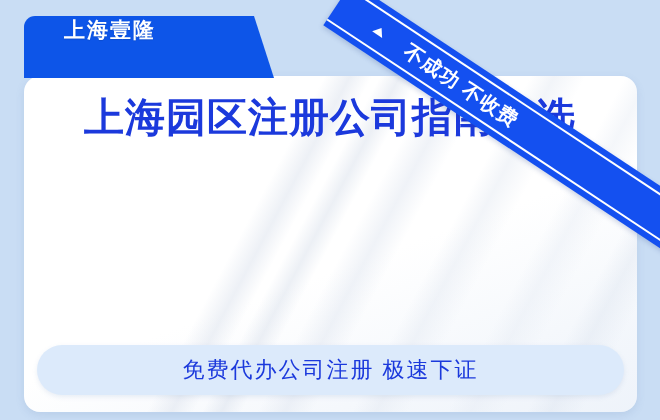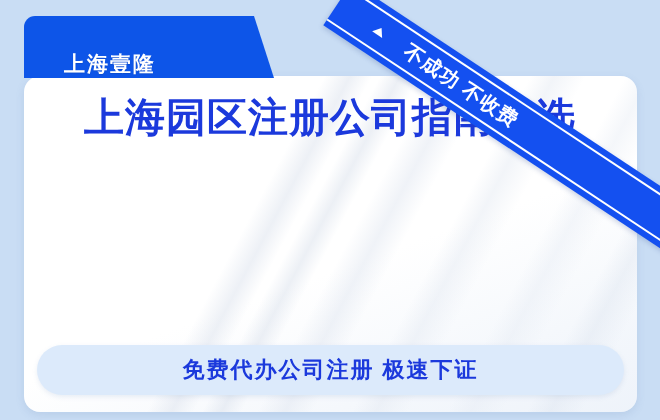--- a/index.html
+++ b/index.html
@@ -36,21 +36,21 @@
     z-index: 4;
   }
   .tab-inner {
     position: absolute;
     left: 24px;
     top: 16px;
     width: 250px;
     height: 62px;
     z-index: 5;
     display: flex;
-    align-items: flex-end;
+    align-items: flex-start;
   }
   .tab-label {
     color: #ffffff;
     font-size: 21px;
     font-weight: bold;
     letter-spacing: 2px;
     margin-left: 40px;
     white-space: nowrap;
     text-shadow: 0 1px 1px rgba(0,0,0,0.10);
   }
@@ -111,21 +111,21 @@
     background: #dceafb;
     box-shadow: 0 2px 5px rgba(120,150,190,0.16);
     z-index: 3;
     display: flex;
     align-items: center;
     justify-content: center;
   }
   .pill-label {
     color: #1b39dc;
     font-size: 22px;
-    font-weight: bold;
+    font-weight: normal;
     letter-spacing: 2px;
     white-space: nowrap;
   }
 
   
   .ribbon {
     position: absolute;
     left: 352px;
     top: -18px;
     width: 470px;

